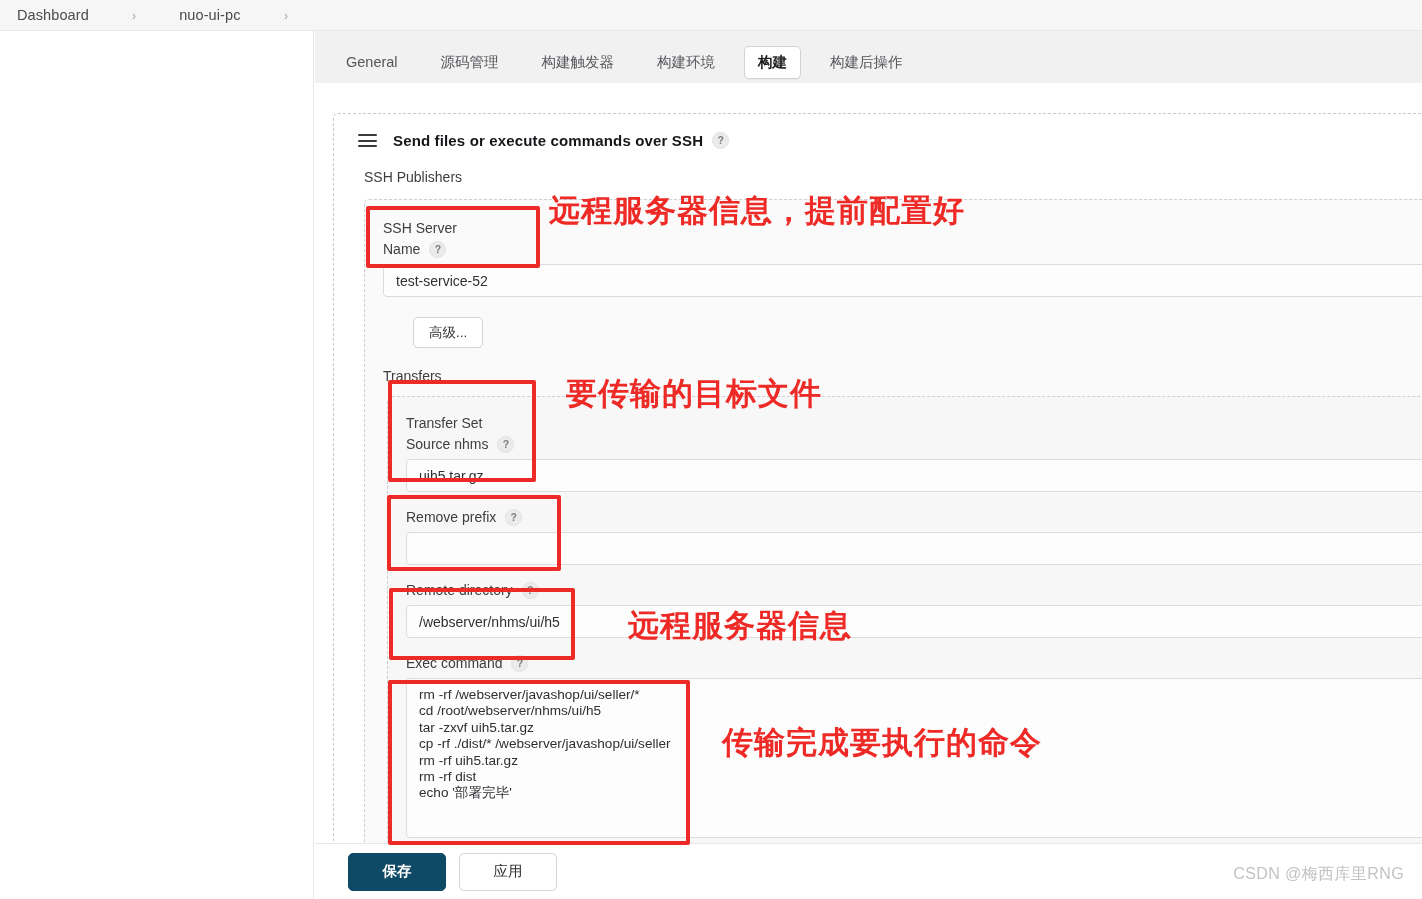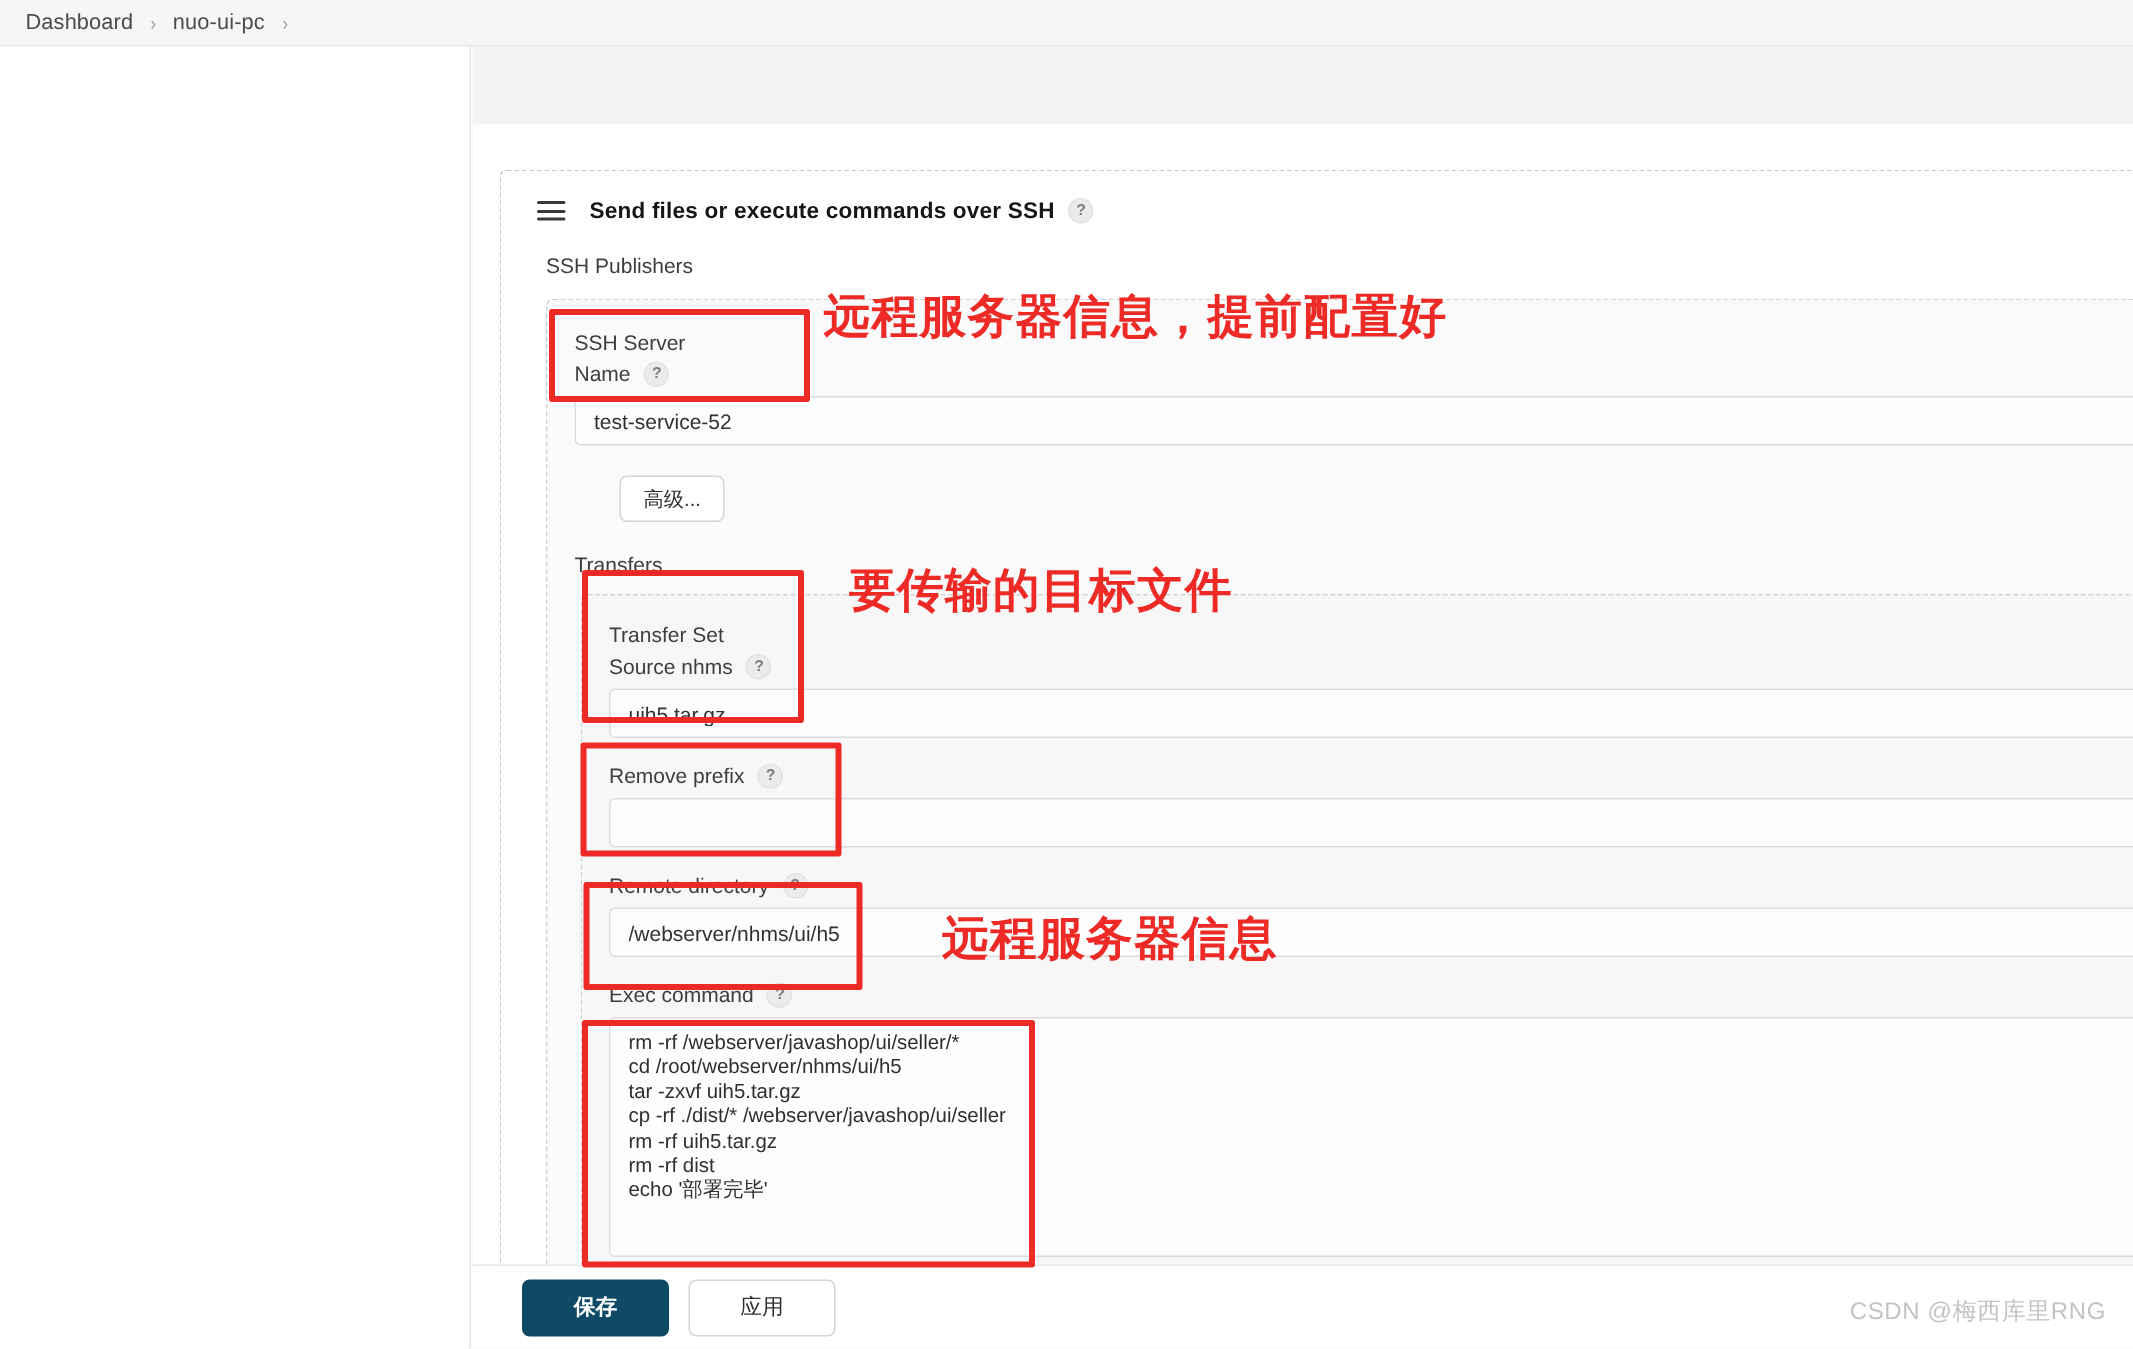--- a/index.html
+++ b/index.html
@@ -16,20 +16,21 @@
   #root { position: relative; width: 1422px; height: 899px; overflow: hidden; }
 
   
   .breadcrumb-bar {
     position: absolute; left: 0; top: 0; width: 1422px; height: 31px;
     background: #f6f6f7;
     border-bottom: 1px solid #e8e8e9;
     display: flex; align-items: center;
     padding-left: 17px;
     z-index: 40;
+    gap: 32px;
   }
   .crumb {
     font-size: 14.5px; color: #4a4a4f; letter-spacing: .1px;
     text-decoration: none; white-space: nowrap;
   }
   .crumb-sep {
     color: #9b9ba0; font-size: 13px; margin: 0 11px; user-select: none;
     transform: scaleX(.85);
   }
 
@@ -251,20 +252,28 @@
     <a class="crumb" href="#">Dashboard</a>
     <span class="crumb-sep">›</span>
     <a class="crumb" href="#">nuo-ui-pc</a>
     <span class="crumb-sep">›</span>
   </div>
 
   <div class="sidebar"></div>
 
   <div class="main">
 
+    <div class="tabbar">
+      <div class="tab">General</div>
+      <div class="tab">源码管理</div>
+      <div class="tab">构建触发器</div>
+      <div class="tab">构建环境</div>
+      <div class="tab active">构建</div>
+      <div class="tab">构建后操作</div>
+    </div>
 
     <div class="config-scroll">
 
       <div class="builder-block">
 
         <div class="builder-head">
           <span class="drag-handle">
               <i></i>
               <i></i>
               <i></i>
@@ -356,17 +365,18 @@
   <div class="ann-layer">
     <div class="ann-box" style="left:366px;  top:206px; width:174px; height:62px;"></div>
     <div class="ann-box" style="left:388px;  top:380px; width:148px; height:102px;"></div>
     <div class="ann-box" style="left:387px;  top:495px; width:174px; height:76px;"></div>
     <div class="ann-box" style="left:389px;  top:588px; width:186px; height:72px;"></div>
     <div class="ann-box" style="left:388px;  top:680px; width:302px; height:165px;"></div>
 
     <div class="ann-text" style="left:549px; top:190px; font-size:31px;">远程服务器信息，提前配置好</div>
     <div class="ann-text" style="left:566px; top:373px; font-size:31px;">要传输的目标文件</div>
     <div class="ann-text" style="left:628px; top:605px; font-size:31px;">远程服务器信息</div>
+    <div class="ann-text" style="left:722px; top:722px; font-size:31px;">传输完成要执行的命令</div>
   </div>
 
   <div class="watermark">CSDN @梅西库里RNG</div>
 
 </div>
 
 </body></html>

